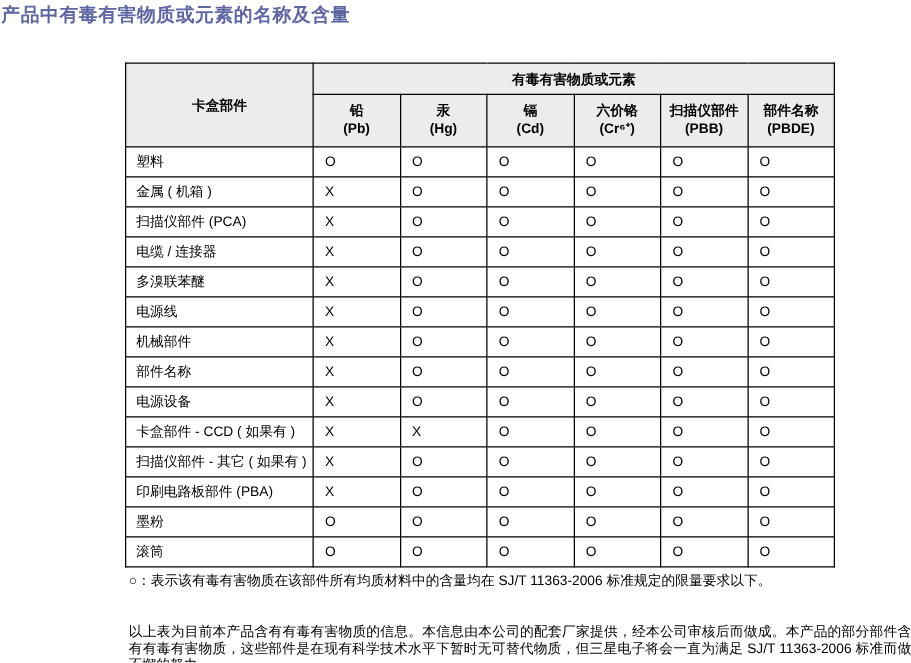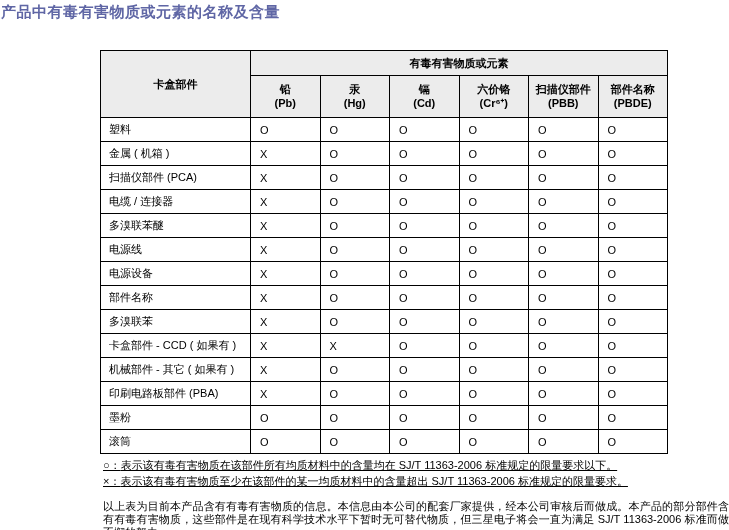--- a/index.html
+++ b/index.html
@@ -48,21 +48,21 @@
     padding-left: 9px;
   }
   .rohs-table tbody td.comp { padding-left: 8px; }
   .legend {
     position: absolute;
     left: 103px; top: 457px;
     font-size: 11px;
     line-height: 16px;
     white-space: nowrap;
   }
-  .legend-row { display: block; text-decoration: underline; }
+  .legend-row { display: block; }
   .footer-note {
     position: absolute;
     left: 103px; top: 500px;
     width: 626px;
     font-size: 11px;
     line-height: 1.2;
     text-align: justify;
   }
 </style>
 </head>
@@ -154,57 +154,57 @@
       <tr>
         <td class="comp">电源线</td>
         <td>X</td>
         <td>O</td>
         <td>O</td>
         <td>O</td>
         <td>O</td>
         <td>O</td>
       </tr>
       <tr>
+        <td class="comp">机械部件</td>
+        <td>X</td>
+        <td>O</td>
+        <td>O</td>
+        <td>O</td>
+        <td>O</td>
+        <td>O</td>
+      </tr>
+      <tr>
+        <td class="comp">部件名称</td>
+        <td>X</td>
+        <td>O</td>
+        <td>O</td>
+        <td>O</td>
+        <td>O</td>
+        <td>O</td>
+      </tr>
+      <tr>
         <td class="comp">电源设备</td>
         <td>X</td>
         <td>O</td>
         <td>O</td>
         <td>O</td>
         <td>O</td>
         <td>O</td>
       </tr>
       <tr>
-        <td class="comp">部件名称</td>
-        <td>X</td>
-        <td>O</td>
-        <td>O</td>
-        <td>O</td>
-        <td>O</td>
-        <td>O</td>
-      </tr>
-      <tr>
-        <td class="comp">多溴联苯</td>
-        <td>X</td>
-        <td>O</td>
-        <td>O</td>
-        <td>O</td>
-        <td>O</td>
-        <td>O</td>
-      </tr>
-      <tr>
         <td class="comp">卡盒部件 - CCD ( 如果有 )</td>
         <td>X</td>
         <td>X</td>
         <td>O</td>
         <td>O</td>
         <td>O</td>
         <td>O</td>
       </tr>
       <tr>
-        <td class="comp">机械部件 - 其它 ( 如果有 )</td>
+        <td class="comp">扫描仪部件 - 其它 ( 如果有 )</td>
         <td>X</td>
         <td>O</td>
         <td>O</td>
         <td>O</td>
         <td>O</td>
         <td>O</td>
       </tr>
       <tr>
         <td class="comp">印刷电路板部件 (PBA)</td>
         <td>X</td>
@@ -232,18 +232,15 @@
         <td>O</td>
         <td>O</td>
       </tr>
     </tbody>
 </table>
 
 <div class="legend">
   <span class="legend-row">
     <span>○：</span><span>表示该有毒有害物质在该部件所有均质材料中的含量均在 SJ/T 11363-2006 标准规定的限量要求以下。</span>
   </span>
-  <span class="legend-row">
-    <span>×：</span><span>表示该有毒有害物质至少在该部件的某一均质材料中的含量超出 SJ/T 11363-2006 标准规定的限量要求。</span>
-  </span>
 </div>
 
 <p class="footer-note">以上表为目前本产品含有有毒有害物质的信息。本信息由本公司的配套厂家提供，经本公司审核后而做成。本产品的部分部件含有有毒有害物质，这些部件是在现有科学技术水平下暂时无可替代物质，但三星电子将会一直为满足 SJ/T 11363-2006 标准而做不懈的努力。</p>
 
 </body></html>

